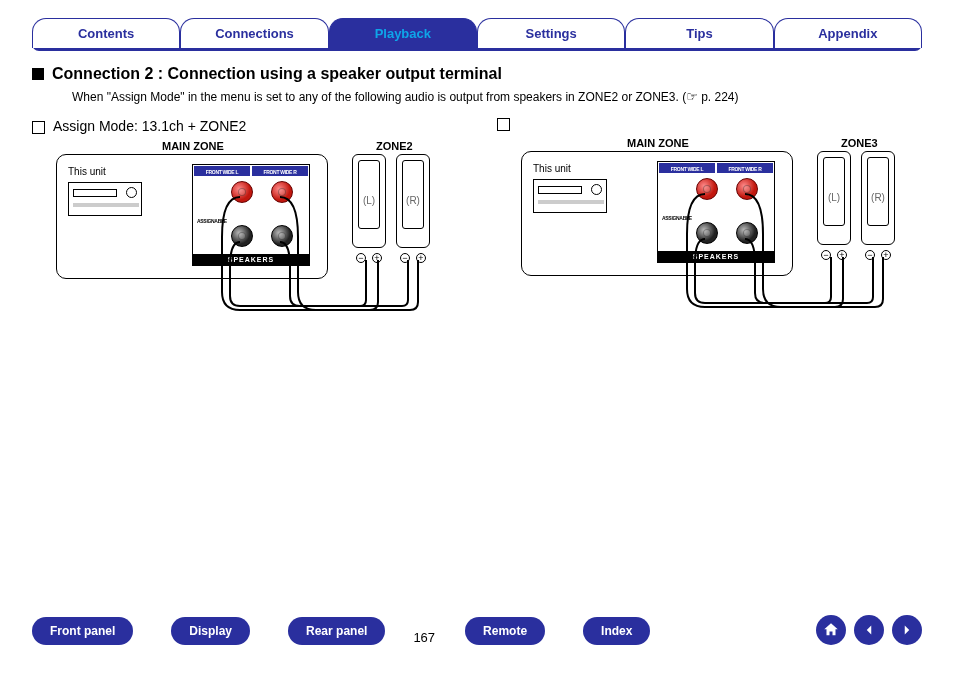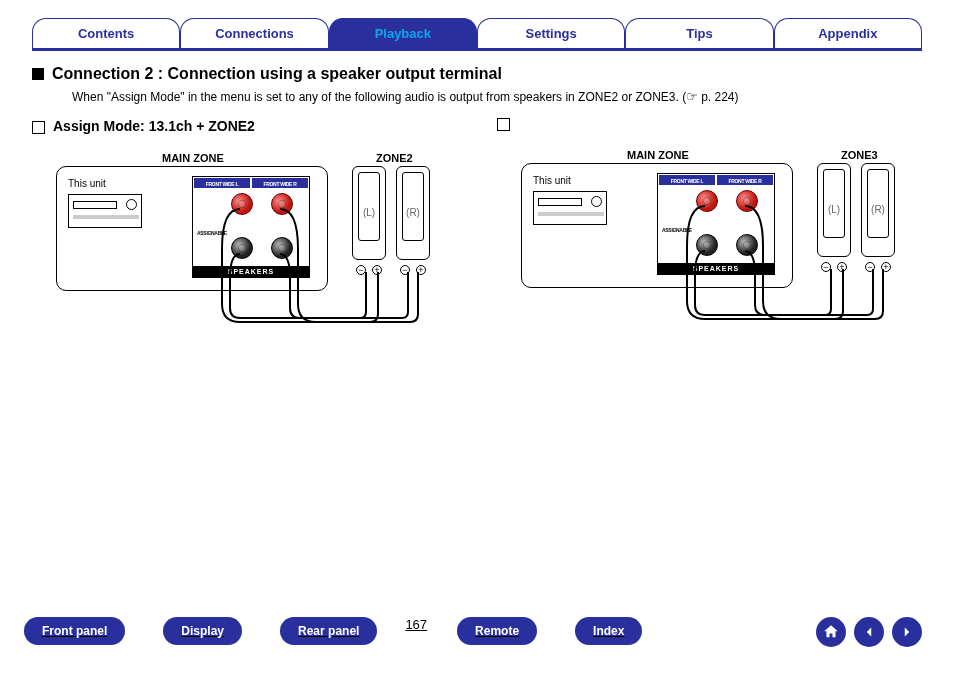--- a/index.html
+++ b/index.html
@@ -10,20 +10,21 @@
     background: #fff;
     position: relative;
     padding: 18px 32px 0 32px;
   }
   
   .tabs {
     display: flex;
     gap: 1px;
     border-bottom: 3px solid #2a2f9e;
     position: relative;
+    border-radius: 7px;
   }
   .tab {
     flex: 1;
     height: 30px;
     display: flex;
     align-items: center;
     justify-content: center;
     font-size: 13px;
     font-weight: bold;
     color: #2a2f9e;
@@ -60,22 +61,22 @@
   .columns {
     display: flex;
     gap: 40px;
   }
   .col { flex: 1; }
   .mode-title {
     display: flex;
     align-items: flex-end;
     gap: 8px;
     font-size: 14px;
-    font-weight: bold;
-    margin-bottom: 20px;
+    font-weight: normal;
+    margin-bottom: 8px;
   }
   .checkbox {
     width: 13px; height: 13px;
     border: 1.5px solid #000;
     display: inline-block;
   }
   
   .diagram {
     position: relative;
     width: 410px;
@@ -135,24 +136,23 @@
     border:1px solid #000; border-radius:3px;
   }
   .spk-lr { position:absolute; top:40px; width:100%; text-align:center; font-size:10px; color:#666;}
   .spk-pol { position:absolute; bottom:-16px; width:100%; display:flex; justify-content:space-around; font-size:9px;}
   .pol { width:10px;height:10px;border:1px solid #000;border-radius:50%;display:flex;align-items:center;justify-content:center;line-height:1;font-size:9px;}
   
   .wire { position:absolute; stroke:#000; stroke-width:2; fill:none; }
   
   .bottom {
     position: absolute;
-    bottom: 28px; left: 24px; right: 32px;
-    display: flex;
-    align-items: flex-start;
-    text-decoration: underline;
+    bottom: 28px; left: 32px; right: 32px;
+    display: flex;
+    align-items: flex-end;
   }
   .pill {
     background: #2a2f9e;
     color: #fff;
     font-size: 12px;
     font-weight: bold;
     padding: 7px 18px;
     border-radius: 16px;
     margin-right: 38px;
     cursor: pointer;

